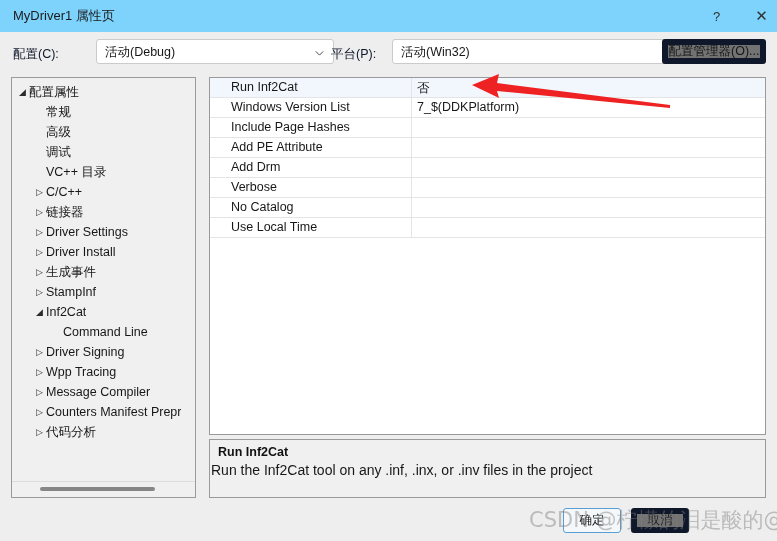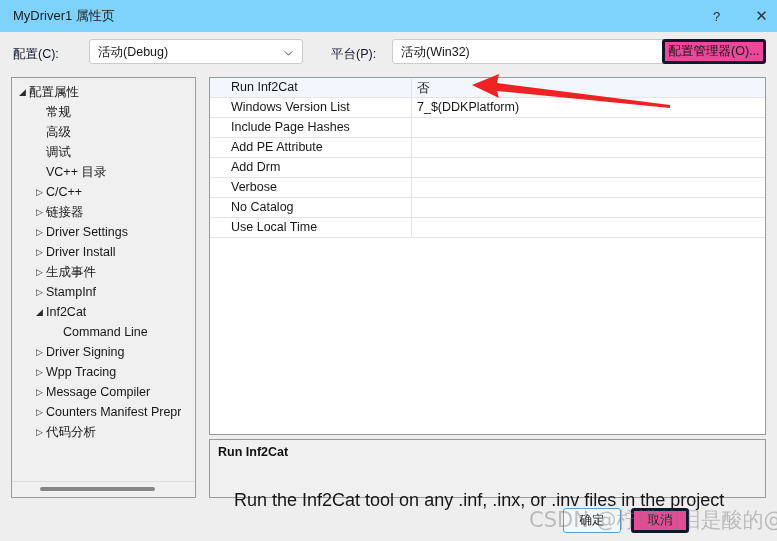--- a/index.html
+++ b/index.html
@@ -68,27 +68,27 @@
     left: 8px; top: 4px;
     font-size: 12.5px;
     color: #171717;
     white-space: nowrap;
   }
   .combo .cb-arrow {
     position: absolute;
     right: 9px; top: 7px;
     width: 9px; height: 9px;
   }
-  #combo-config { left: 89px; top: 39px; width: 214px; }
+  #combo-config { left: 96px; top: 39px; width: 238px; }
   #combo-platform { left: 392px; top: 39px; width: 308px; }
 
   .btn {
     position: absolute;
-    background: #ec4899;
-    border: 3px solid #0f172a;
+    background: #737373;
+    border: 6px solid #0f172a;
     border-radius: 3px;
     font-size: 12.5px;
     color: #171717;
     box-sizing: border-box;
     display: flex;
     align-items: center;
     justify-content: center;
     white-space: nowrap;
     cursor: default;
     font-family: "Liberation Sans", "DejaVu Sans", sans-serif;
@@ -213,25 +213,24 @@
   .desc-title {
     position: absolute;
     left: 8px; top: 5px;
     font-size: 12.5px;
     font-weight: bold;
     color: #111111;
     white-space: nowrap;
   }
   .desc-body {
     position: absolute;
-    left: 24px; top: 22px;
-    font-size: 18px;
-    color: #171717;
-    white-space: nowrap;
-    margin-top: 28px;
+    left: 1px; top: 22px;
+    font-size: 14px;
+    color: #171717;
+    white-space: nowrap;
   }
 
   
   #btn-ok {
     left: 563px; top: 508px;
     width: 58px; height: 25px;
     border: 1px solid #5a9fd4;
     background: #f5f8fb;
   }
   #btn-cancel {

